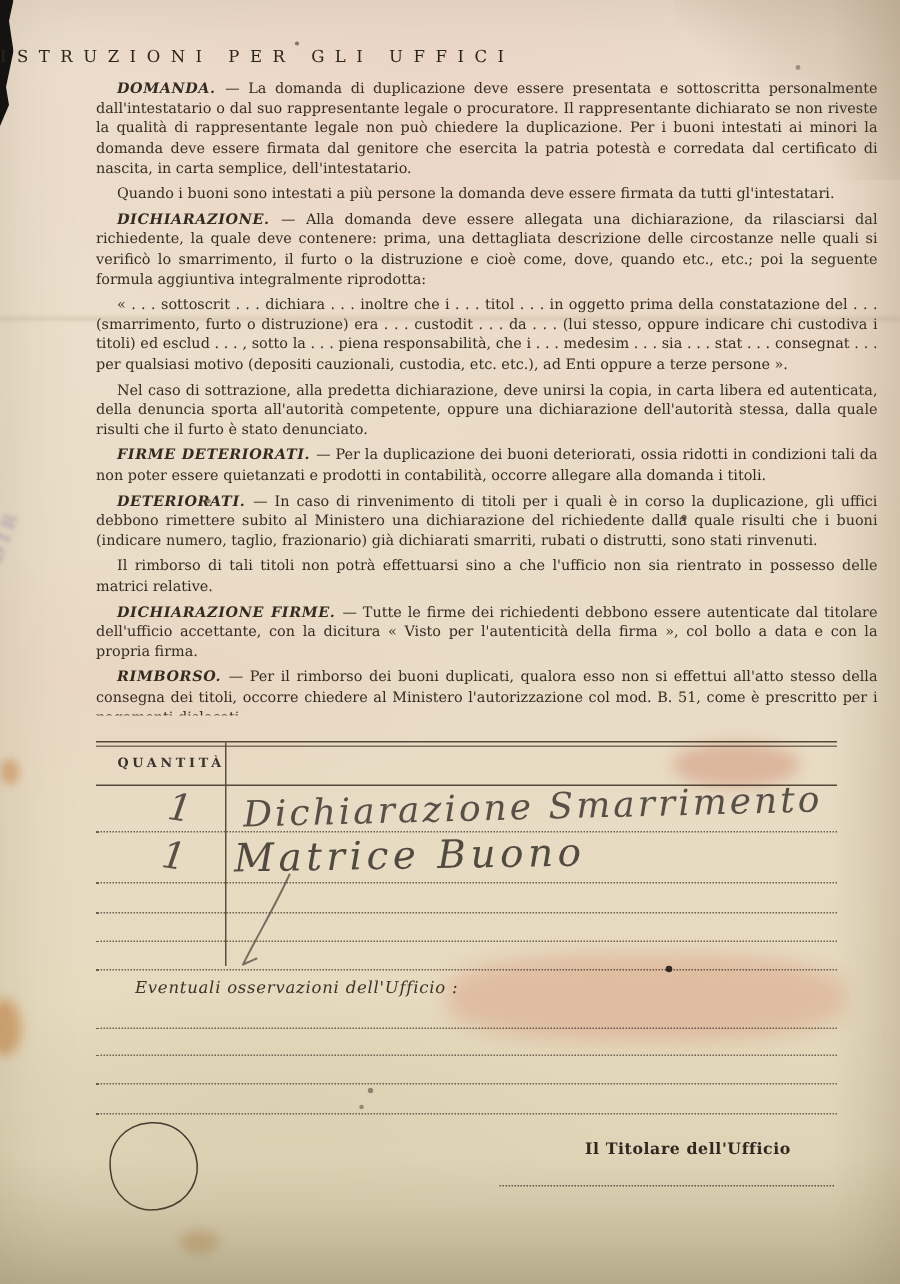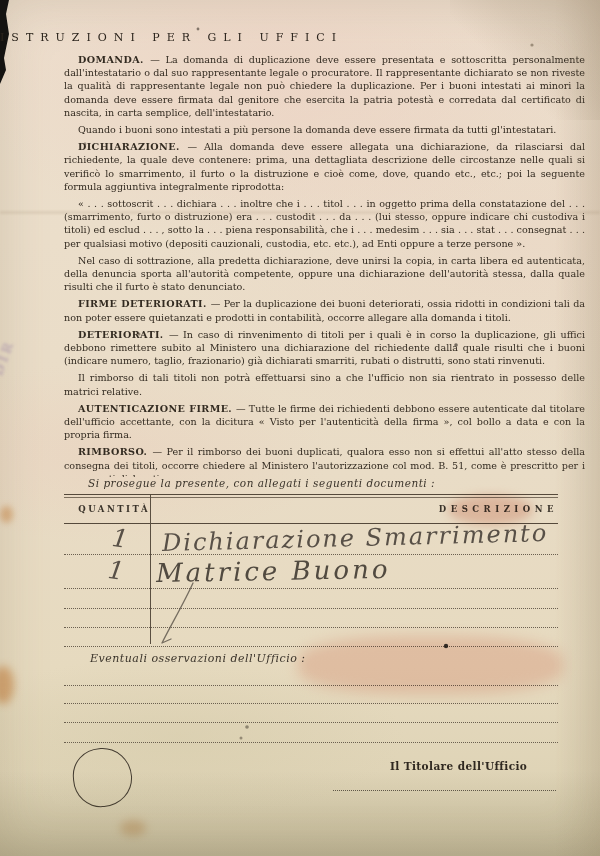--- a/index.html
+++ b/index.html
@@ -38,21 +38,21 @@
     box-shadow:445px 645px 0 1.2px rgba(22,19,15,.85), 197px 28px 0 .4px rgba(45,38,30,.55),
       84px 143px 0 .4px rgba(60,50,40,.5), 531px 44px 0 .6px rgba(90,75,55,.5),
       138px 333px 0 .5px rgba(70,58,45,.55), 246px 726px 0 .8px rgba(60,52,40,.5),
       240px 737px 0 .5px rgba(60,52,40,.45), 455px 344px 0 .8px rgba(40,34,26,.6);}
   
   .title{position:absolute;top:31px;left:0;width:100%;text-align:left;
     font-size:11px;font-weight:normal;letter-spacing:7px;color:#2b241c;white-space:nowrap;}
   .instructions{position:absolute;top:53px;left:64px;right:15px;height:424px;overflow:hidden;
     font-size:9.6px;line-height:13.2px;text-align:justify;color:#332b21;}
   .instructions p{margin:0 0 4px 0;text-indent:14px;}
-  .instructions .lead{font-weight:bold;letter-spacing:.4px;}
+  .instructions .lead{font-weight:bold;letter-spacing:.4px;font-style:italic;}
   .attach-note{position:absolute;left:88px;top:477px;font-style:italic;font-size:10.5px;color:#3a332a;letter-spacing:.5px;}
   
   .atable{position:absolute;left:64px;top:494px;width:494px;border-top:1px solid #55493b;}
   .atable::before{content:"";position:absolute;left:0;right:0;top:1.5px;height:1px;background:rgba(85,73,59,.75);}
   .thead{display:flex;height:28px;border-bottom:1px solid #55493b;align-items:center;}
   .th{font-size:8.5px;font-weight:bold;color:#3a332a;text-align:right;}
   .th.qty{width:86px;letter-spacing:2.5px;}
   .th.desc{flex:1;letter-spacing:4.5px;}
   .vdiv{position:absolute;left:86px;top:0;width:1px;height:149px;background:#5a4f41;}
   .trow{border-bottom:1px dotted #6b6050;position:relative;}
@@ -87,30 +87,28 @@
 
   <div class="instructions">
       <p><span class="lead">DOMANDA. </span>— La domanda di duplicazione deve essere presentata e sottoscritta personalmente dall'intestatario o dal suo rappresentante legale o procuratore. Il rappresentante dichiarato se non riveste la qualità di rappresentante legale non può chiedere la duplicazione. Per i buoni intestati ai minori la domanda deve essere firmata dal genitore che esercita la patria potestà e corredata dal certificato di nascita, in carta semplice, dell'intestatario.</p>
       <p>Quando i buoni sono intestati a più persone la domanda deve essere firmata da tutti gl'intestatari.</p>
       <p><span class="lead">DICHIARAZIONE. </span>— Alla domanda deve essere allegata una dichiarazione, da rilasciarsi dal richiedente, la quale deve contenere: prima, una dettagliata descrizione delle circostanze nelle quali si verificò lo smarrimento, il furto o la distruzione e cioè come, dove, quando etc., etc.; poi la seguente formula aggiuntiva integralmente riprodotta:</p>
       <p>« . . . sottoscrit . . .  dichiara . . .  inoltre che i . . . titol . . . in oggetto prima della constatazione del . . . (smarrimento, furto o distruzione) era . . . custodit . . . da . . . (lui stesso, oppure indicare chi custodiva i titoli) ed esclud . . . , sotto la . . . piena responsabilità, che i . . . medesim . . . sia . . . stat . . . consegnat . . . per qualsiasi motivo (depositi cauzionali, custodia, etc. etc.), ad Enti oppure a terze persone ».</p>
       <p>Nel caso di sottrazione, alla predetta dichiarazione, deve unirsi la copia, in carta libera ed autenticata, della denuncia sporta all'autorità competente, oppure una dichiarazione dell'autorità stessa, dalla quale risulti che il furto è stato denunciato.</p>
       <p><span class="lead">FIRME DETERIORATI. </span>— Per la duplicazione dei buoni deteriorati, ossia ridotti in condizioni tali da non poter essere quietanzati e prodotti in contabilità, occorre allegare alla domanda i titoli.</p>
       <p><span class="lead">DETERIORATI. </span>— In caso di rinvenimento di titoli per i quali è in corso la duplicazione, gli uffici debbono rimettere subito al Ministero una dichiarazione del richiedente dalla quale risulti che i buoni (indicare numero, taglio, frazionario) già dichiarati smarriti, rubati o distrutti, sono stati rinvenuti.</p>
       <p>Il rimborso di tali titoli non potrà effettuarsi sino a che l'ufficio non sia rientrato in possesso delle matrici relative.</p>
-      <p><span class="lead">AUTENTICAZIONE FIRME. </span>— Tutte le firme dei richiedenti debbono essere autenticate dal titolare dell'ufficio accettante, con la dicitura « Visto per l'autenticità della firma », col bollo a data e con la propria firma.</p>
+      <p><span class="lead">DICHIARAZIONE FIRME. </span>— Tutte le firme dei richiedenti debbono essere autenticate dal titolare dell'ufficio accettante, con la dicitura « Visto per l'autenticità della firma », col bollo a data e con la propria firma.</p>
       <p><span class="lead">RIMBORSO. </span>— Per il rimborso dei buoni duplicati, qualora esso non si effettui all'atto stesso della consegna dei titoli, occorre chiedere al Ministero l'autorizzazione col mod. B. 51, come è prescritto per i pagamenti dislocati.</p>
     </div>
 
-  <div class="attach-note">Si prosegue la presente, con allegati i seguenti documenti :</div>
 
   <div class="atable">
     <div class="thead">
       <div class="th qty">QUANTITÀ</div>
-      <div class="th desc">DESCRIZIONE</div>
     </div>
     <div class="trow r1"></div>
     <div class="trow r2"></div>
     <div class="trow e1"></div>
     <div class="trow e2"></div>
     <div class="trow e3"></div>
     <div class="vdiv"></div>
     <span class="hw q1">1</span>
     <span class="hw d1">Dichiarazione Smarrimento</span>
     <span class="hw q2">1</span>

